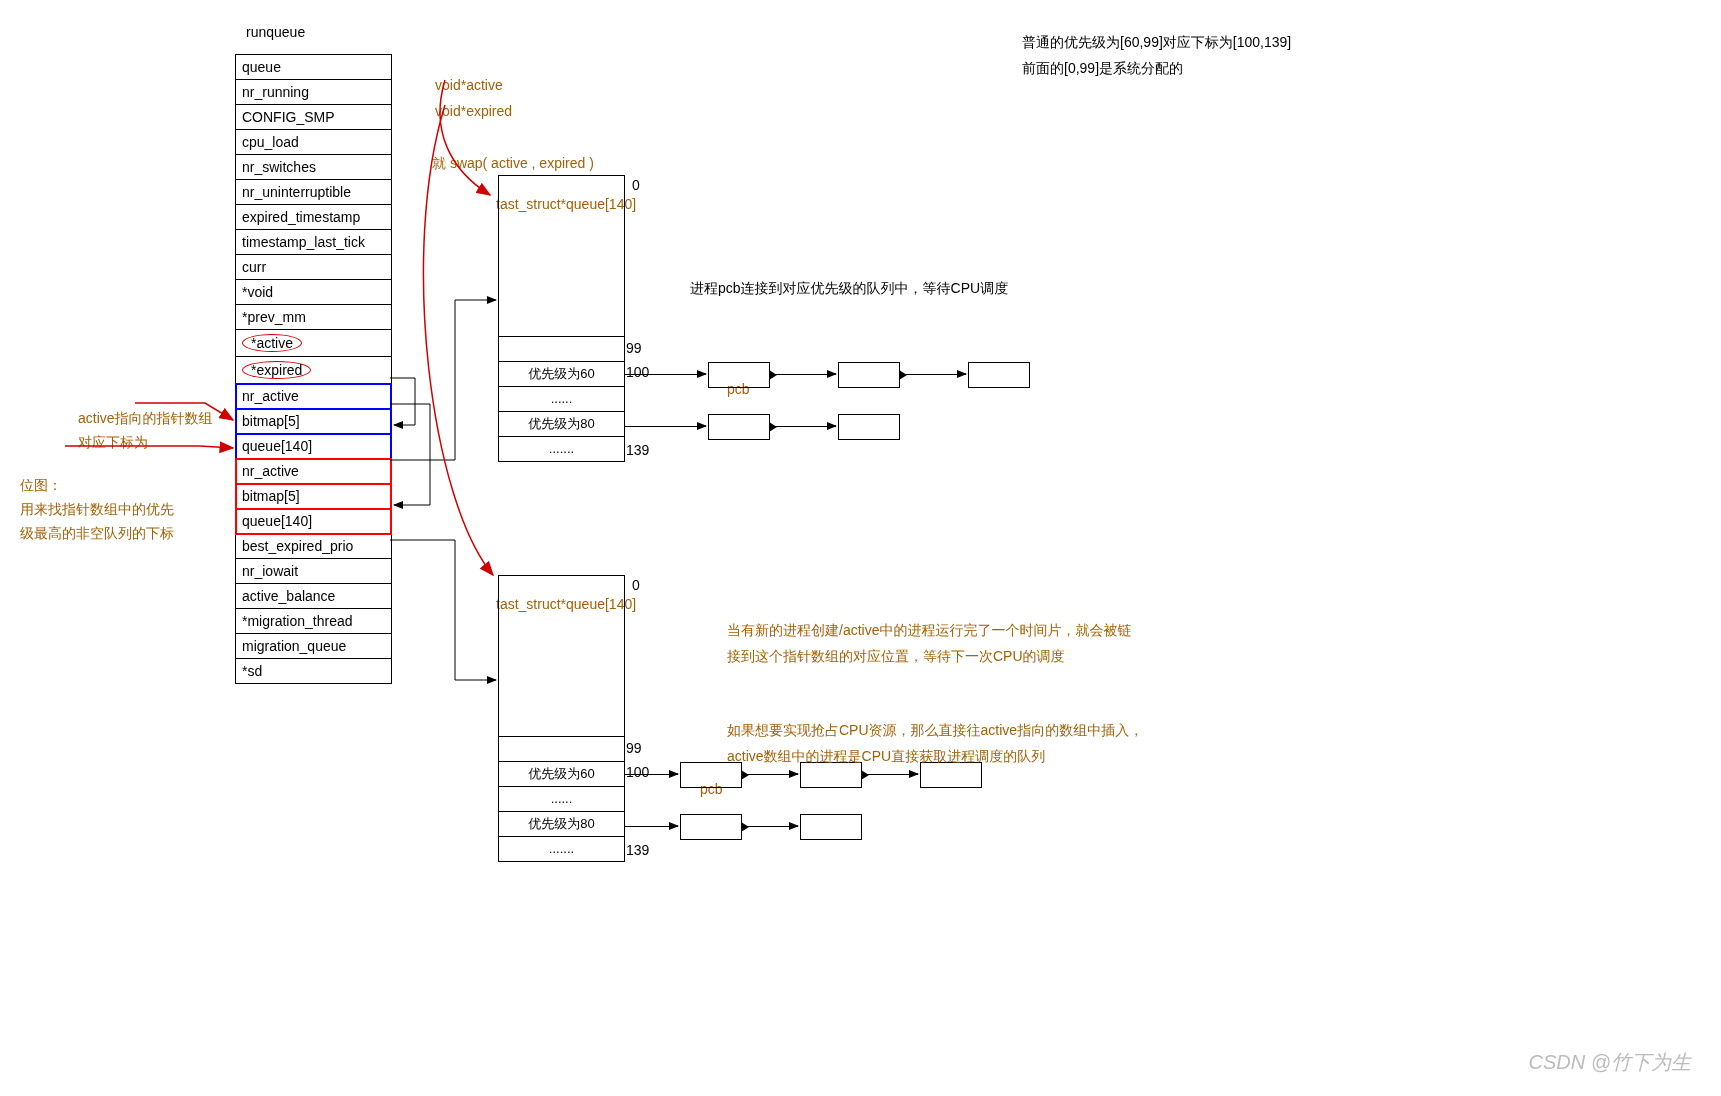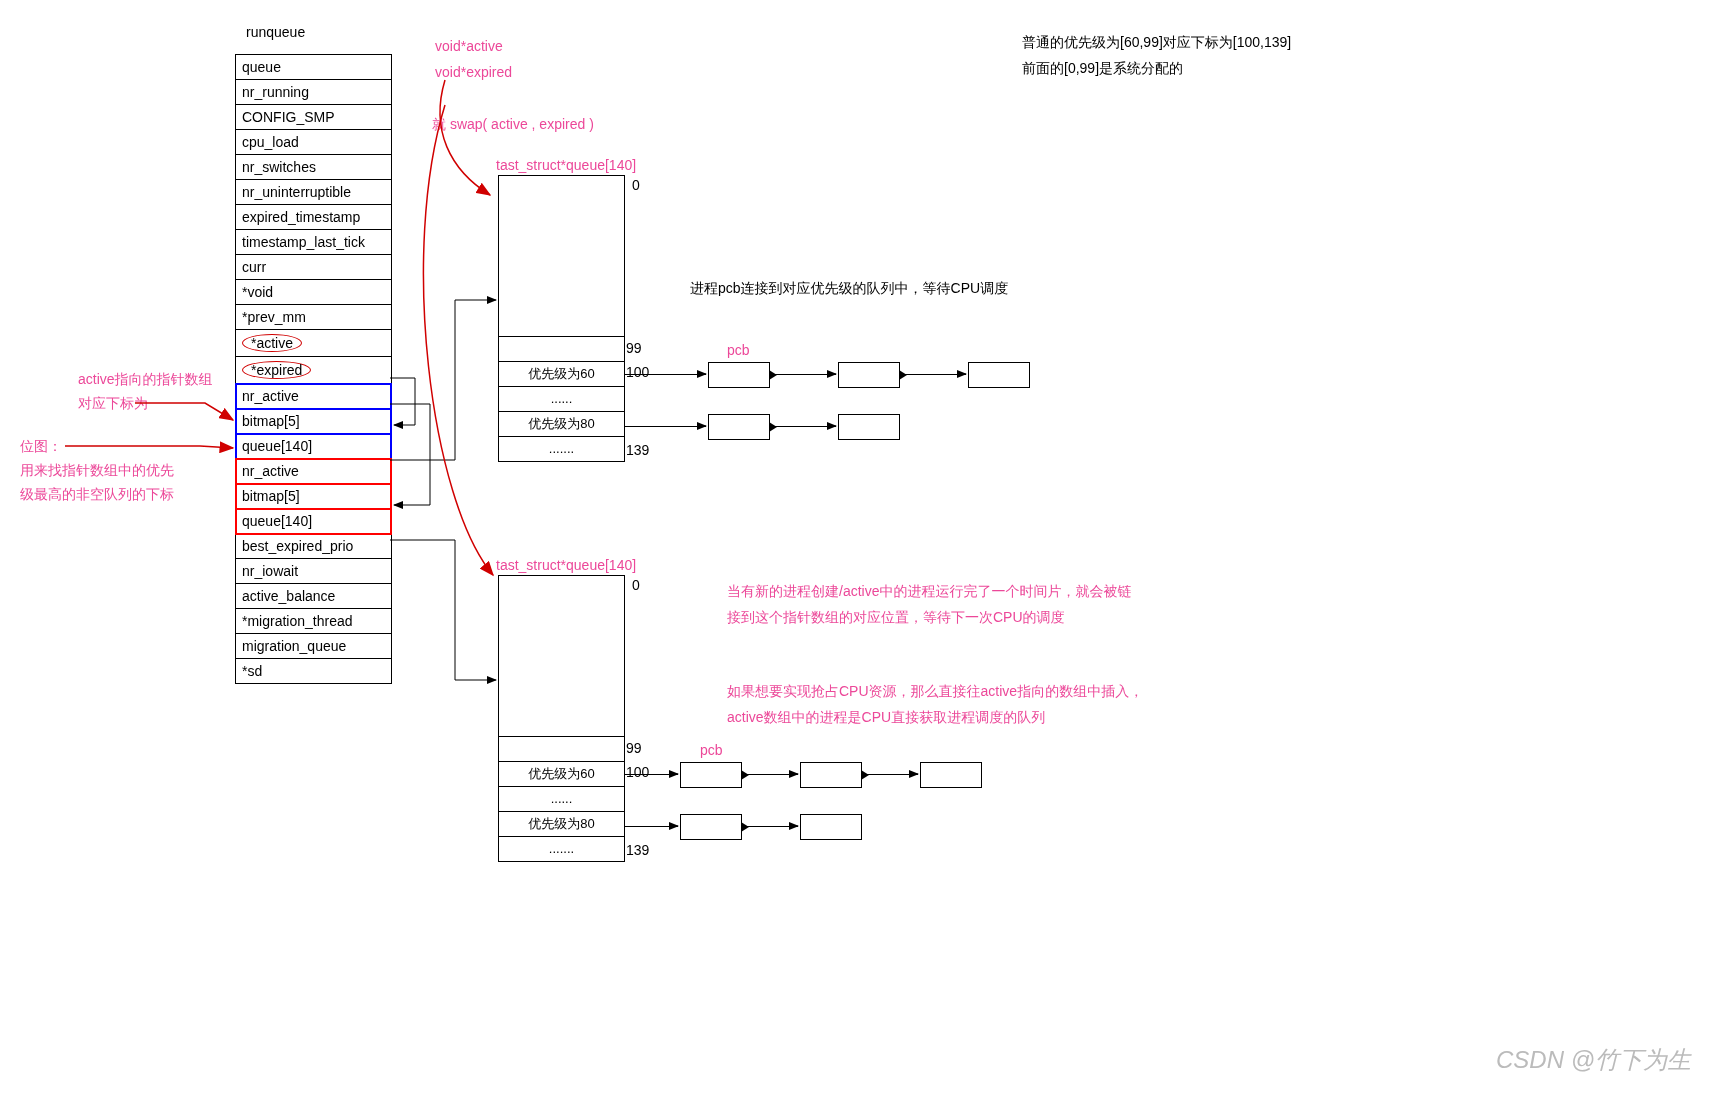--- a/index.html
+++ b/index.html
@@ -3,30 +3,30 @@
 <meta charset="utf-8">
 <style>
   body { margin:0; padding:0; font-family: Arial, "Microsoft YaHei", sans-serif; font-size:14px; background:#fff; color:#000; }
   .canvas { position:relative; width:1721px; height:1096px; }
   .abs { position:absolute; }
   .table { border:1px solid #000; width:155px; }
   .cell { border-bottom:1px solid #000; padding:4px 6px; white-space:nowrap; }
   .cell:last-child { border-bottom:none; }
   .hl-blue { outline:2px solid #0000ff; outline-offset:-1px; }
   .hl-red  { outline:2px solid #ff0000; outline-offset:-1px; }
-  .red { color:#ec4899; }
+  .red { color:#a16207;margin-top:39px; }
   .oval { display:inline-block; border:1.5px solid #d00000; border-radius:50%; padding:0 8px; }
   .qtable { border:1px solid #000; width:125px; text-align:center; }
   .qcell { border-bottom:1px solid #000; height:24px; line-height:24px; font-size:13px; }
   .qcell.tall { height:160px; }
   .qcell:last-child { border-bottom:none; }
   .pcbbox { width:60px; height:24px; border:1px solid #000; }
   .arrow-r::after { content:""; position:absolute; right:-8px; top:50%; margin-top:-5px; border-left:8px solid #000; border-top:5px solid transparent; border-bottom:5px solid transparent; }
   .hline { position:absolute; height:1px; background:#000; }
-  .watermark { color:#bbb; font-size:24px; font-style:italic; }
+  .watermark { color:#bbb; font-size:20px; font-style:italic; }
   svg { position:absolute; top:0; left:0; pointer-events:none; }
 </style>
 </head>
 <body>
 
 <div class="canvas">
 
   <div class="abs" style="left:246px; top:24px;">runqueue</div>
 
   <div class="abs table" style="left:235px; top:54px;">

